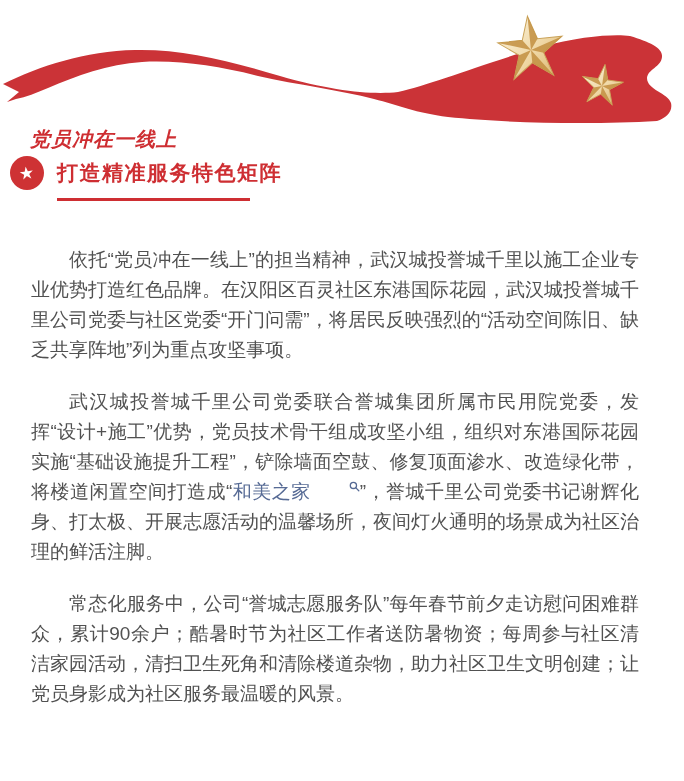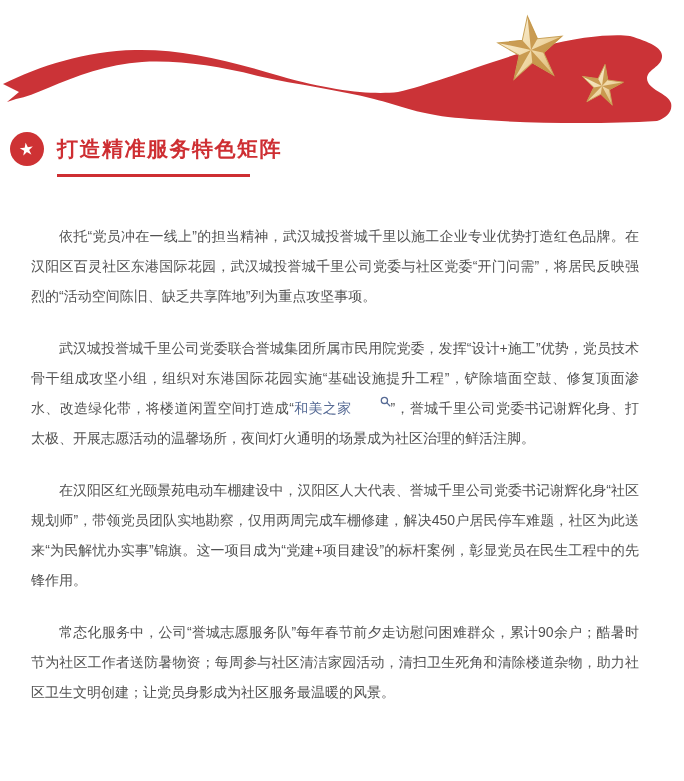--- a/index.html
+++ b/index.html
@@ -59,21 +59,21 @@
     width:193px;height:3px;
     background:#ce2e32;
     margin:8px 0 0 57px;
   }
   
   .article{
     padding:44px 31px 0 31px;
   }
   .article p{
     margin:0 14px 22px 0;
-    font-size:14px;
+    font-size:19px;
     line-height:30px;
     color:#515151;
     text-align:justify;
     text-indent:2em;
     word-break:break-all;
   }
   .wx-link{
     color:#576b95;
     cursor:pointer;
   }
@@ -122,30 +122,30 @@
     </g>
 
     <g transform="translate(602,86) rotate(8) scale(0.64)">
       <polygon fill="url(#goldGrad)" stroke="#caa35a" stroke-width="1.4" points="0,-34 7.64,-10.51 32.34,-10.51 12.36,4.02 19.99,27.51 0,13 -19.99,27.51 -12.36,4.02 -32.34,-10.51 -7.64,-10.51"></polygon>
       <path fill="#c28f41" opacity="0.85" d="M0,-34L7.64,-10.51L0,0Z M32.34,-10.51L12.36,4.02L0,0Z M19.99,27.51L0,13L0,0Z M-19.99,27.51L-12.36,4.02L0,0Z M-32.34,-10.51L-7.64,-10.51L0,0Z"></path>
     </g>
   </svg>
 </div>
 
 <div class="title-section">
+  <h2 class="title-line1">党员冲在一线上</h2>
   <div class="title-row">
     <div class="title-badge">
       <span class="star-glyph">★</span>
     </div>
     <h1 class="title-line2">打造精准服务特色矩阵</h1>
   </div>
   <div class="title-underline"></div>
 </div>
 
 <div class="article">
   <p>依托“党员冲在一线上”的担当精神，武汉城投誉城千里以施工企业专业优势打造红色品牌。在汉阳区百灵社区东港国际花园，武汉城投誉城千里公司党委与社区党委“开门问需”，将居民反映强烈的“活动空间陈旧、缺乏共享阵地”列为重点攻坚事项。</p>
   <p><span>武汉城投誉城千里公司党委联合誉城集团所属市民用院党委，发挥“设计+施工”优势，党员技术骨干组成攻坚小组，组织对东港国际花园实施“基础设施提升工程”，铲除墙面空鼓、修复顶面渗水、改造绿化带，将楼道闲置空间打造成“</span><span class="wx-link">和美之家</span><sup class="search-sup"><svg width="11" height="11" viewBox="0 0 11 11">
           <circle cx="4.4" cy="4.4" r="3.1" fill="none" stroke="#576b95" stroke-width="1.3"></circle>
           <line x1="6.9" y1="6.9" x2="9.8" y2="9.8" stroke="#576b95" stroke-width="1.3" stroke-linecap="round"></line>
         </svg></sup><span>”，誉城千里公司党委书记谢辉化身、打太极、开展志愿活动的温馨场所，夜间灯火通明的场景成为社区治理的鲜活注脚。</span></p>
-  <p>在汉阳区红光颐景苑电动车棚建设中，汉阳区人大代表、誉城千里公司党委书记谢辉化身“社区规划师”，带领党员团队实地勘察，仅用两周完成车棚修建，解决450户居民停车难题，社区为此送来“为民解忧办实事”锦旗。这一项目成为“党建+项目建设”的标杆案例，彰显党员在民生工程中的先锋作用。</p>
   <p>常态化服务中，公司“誉城志愿服务队”每年春节前夕走访慰问困难群众，累计90余户；酷暑时节为社区工作者送防暑物资；每周参与社区清洁家园活动，清扫卫生死角和清除楼道杂物，助力社区卫生文明创建；让党员身影成为社区服务最温暖的风景。</p>
 </div>
 
 </body></html>

